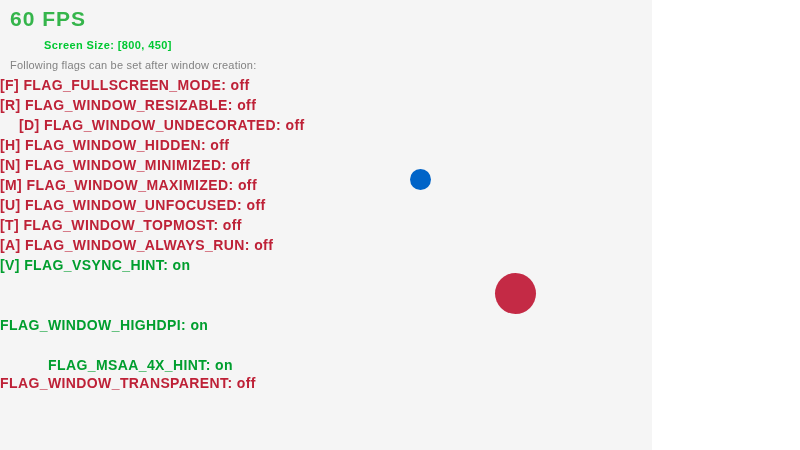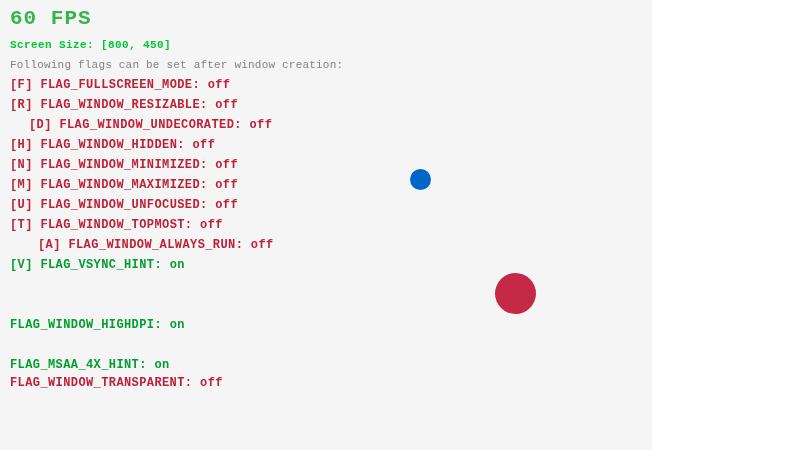--- a/index.html
+++ b/index.html
@@ -6,21 +6,21 @@
     margin: 0;
     padding: 0;
     background: #ffffff;
   }
   #stage {
     position: relative;
     width: 652px;
     height: 450px;
     overflow: hidden;
     background: #f5f5f5;
-    font-family: Liberation Mono, monospace;
+    font-family: Liberation Sans, sans-serif;
     -webkit-font-smoothing: none;
   }
 
   
   .line {
     position: absolute;
     left: 10px;
     white-space: pre;
     font-size: 11px;
     line-height: 11px;
@@ -46,23 +46,23 @@
   }
 
   .heading {
     color: #828282;
     font-weight: normal;
     letter-spacing: 0.2px;
   }
 
   .flag-row {
     position: absolute;
-    left: 10px;
+    left: 0;
     white-space: pre;
-    font-size: 12px;
+    font-size: 14px;
     line-height: 11px;
     letter-spacing: 0.4px;
     font-weight: bold;
     text-align: right;
   }
   .flag-row.off  { color: #be2137; }
   .flag-row.on   { color: #009e2e; }
 
   .flag-key   { }
   .flag-name  { }
@@ -84,42 +84,42 @@
     background: #c42a45;
   }
 </style>
 </head>
 <body>
 
 <div id="stage">
 
   <div class="fps">60 FPS</div>
 
-  <div class="line screen-size" style="top:40px;">Screen Size: [800, 450]</div>
+  <div class="line screen-size" style="top:40px;margin-left:34px;">Screen Size: [800, 450]</div>
 
   <div class="line heading" style="top:60px;">Following flags can be set after window creation:</div>
 
   <div id="runtime-flags">
       <div class="flag-row off" style="top: 80px;"><span class="flag-key">[F] </span><span class="flag-name">FLAG_FULLSCREEN_MODE:</span><span> </span><span class="flag-value">off</span></div>
       <div class="flag-row off" style="top: 100px;"><span class="flag-key">[R] </span><span class="flag-name">FLAG_WINDOW_RESIZABLE:</span><span> </span><span class="flag-value">off</span></div>
       <div class="flag-row off" style="top: 120px; margin-left: 19px;"><span class="flag-key">[D] </span><span class="flag-name">FLAG_WINDOW_UNDECORATED:</span><span> </span><span class="flag-value">off</span></div>
       <div class="flag-row off" style="top: 140px;"><span class="flag-key">[H] </span><span class="flag-name">FLAG_WINDOW_HIDDEN:</span><span> </span><span class="flag-value">off</span></div>
       <div class="flag-row off" style="top: 160px;"><span class="flag-key">[N] </span><span class="flag-name">FLAG_WINDOW_MINIMIZED:</span><span> </span><span class="flag-value">off</span></div>
       <div class="flag-row off" style="top: 180px;"><span class="flag-key">[M] </span><span class="flag-name">FLAG_WINDOW_MAXIMIZED:</span><span> </span><span class="flag-value">off</span></div>
       <div class="flag-row off" style="top: 200px;"><span class="flag-key">[U] </span><span class="flag-name">FLAG_WINDOW_UNFOCUSED:</span><span> </span><span class="flag-value">off</span></div>
       <div class="flag-row off" style="top: 220px;"><span class="flag-key">[T] </span><span class="flag-name">FLAG_WINDOW_TOPMOST:</span><span> </span><span class="flag-value">off</span></div>
-      <div class="flag-row off" style="top: 240px; margin-left: 28px;"><span class="flag-key">[A] </span><span class="flag-name">FLAG_WINDOW_ALWAYS_RUN:</span><span> </span><span class="flag-value">off</span></div>
+      <div class="flag-row off" style="top: 240px;"><span class="flag-key">[A] </span><span class="flag-name">FLAG_WINDOW_ALWAYS_RUN:</span><span> </span><span class="flag-value">off</span></div>
       <div class="flag-row on" style="top: 260px;"><span class="flag-key">[V] </span><span class="flag-name">FLAG_VSYNC_HINT:</span><span> </span><span class="flag-value">on</span></div>
     </div>
 
 
   <div id="creation-flags">
       <div class="flag-row on" style="top: 320px;"><span class="flag-name">FLAG_WINDOW_HIGHDPI:</span><span> </span><span class="flag-value">on</span></div>
       <div class="flag-row off" style="top: 340px; margin-top: 38px;"><span class="flag-name">FLAG_WINDOW_TRANSPARENT:</span><span> </span><span class="flag-value">off</span></div>
-      <div class="flag-row on" style="top: 360px;"><span class="flag-name">FLAG_MSAA_4X_HINT:</span><span> </span><span class="flag-value">on</span></div>
+      <div class="flag-row on" style="top: 360px; margin-left: 48px;"><span class="flag-name">FLAG_MSAA_4X_HINT:</span><span> </span><span class="flag-value">on</span></div>
     </div>
 
   <div id="balls">
       <div class="ball ball-small" style="left: 410px; top: 169px; width: 21px; height: 21px; background: rgb(0, 100, 200);"></div>
       <div class="ball ball-large" style="left: 495px; top: 273px; width: 41px; height: 41px; background: rgb(196, 42, 69);"></div>
     </div>
 
 </div>
 
 </body></html>

